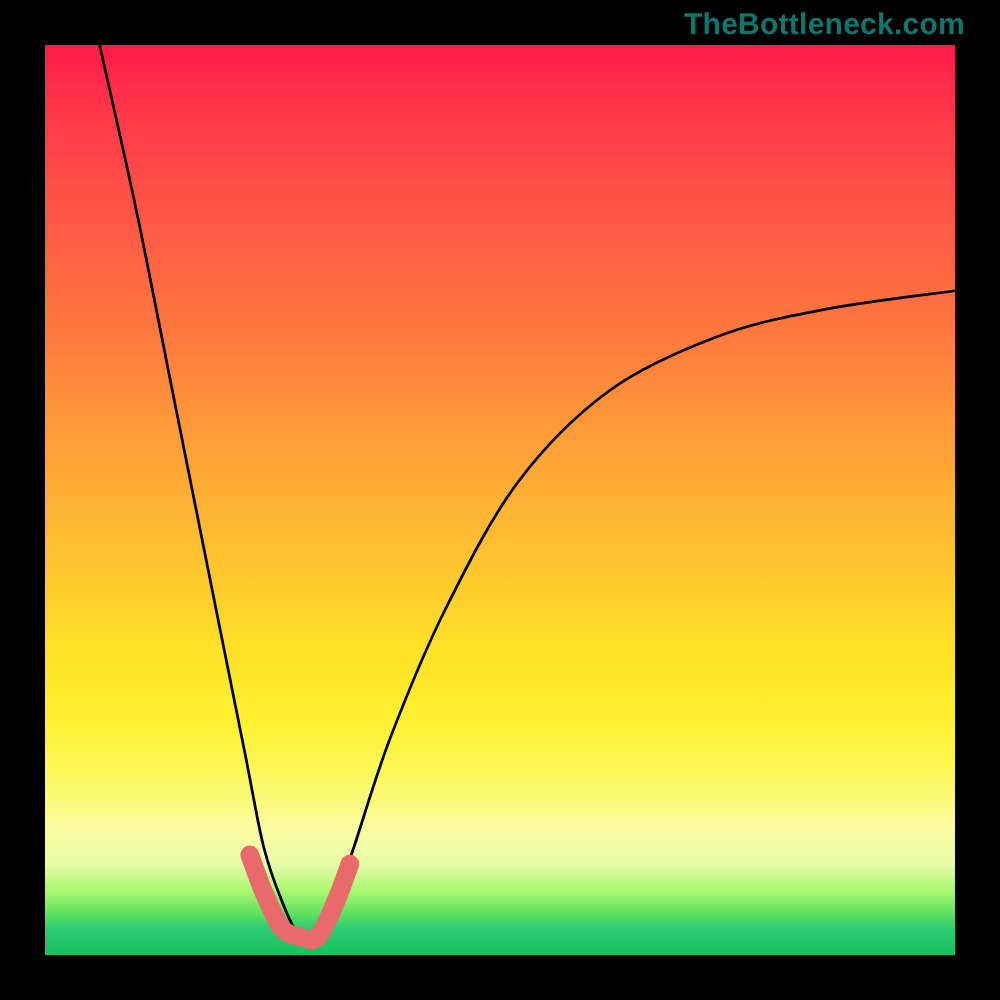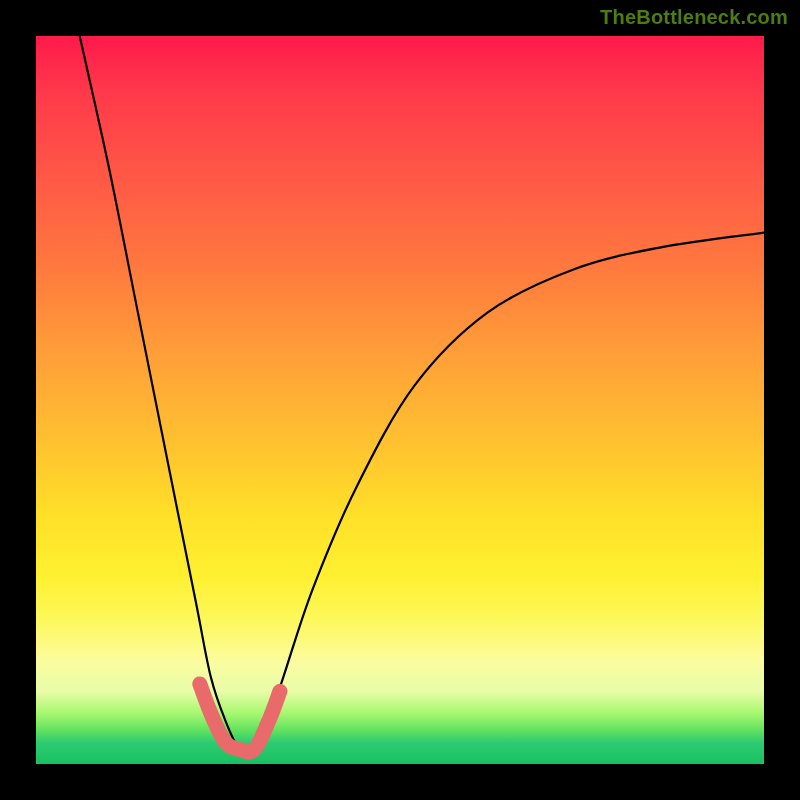--- a/index.html
+++ b/index.html
@@ -47,23 +47,23 @@
     position: absolute;
     left: 0;
     top: 0;
     width: 728px;
     height: 728px;
     overflow: visible;
   }
   .watermark {
     position: absolute;
     top: 6px;
-    right: 12px;
-    color: #4d7c0f;
-    font-size: 20px;
+    right: 28px;
+    color: #0f766e;
+    font-size: 24px;
     font-weight: 600;
     letter-spacing: 0.2px;
     user-select: none;
   }
 </style>
 </head>
 <body>
 
 <div class="frame">
 

